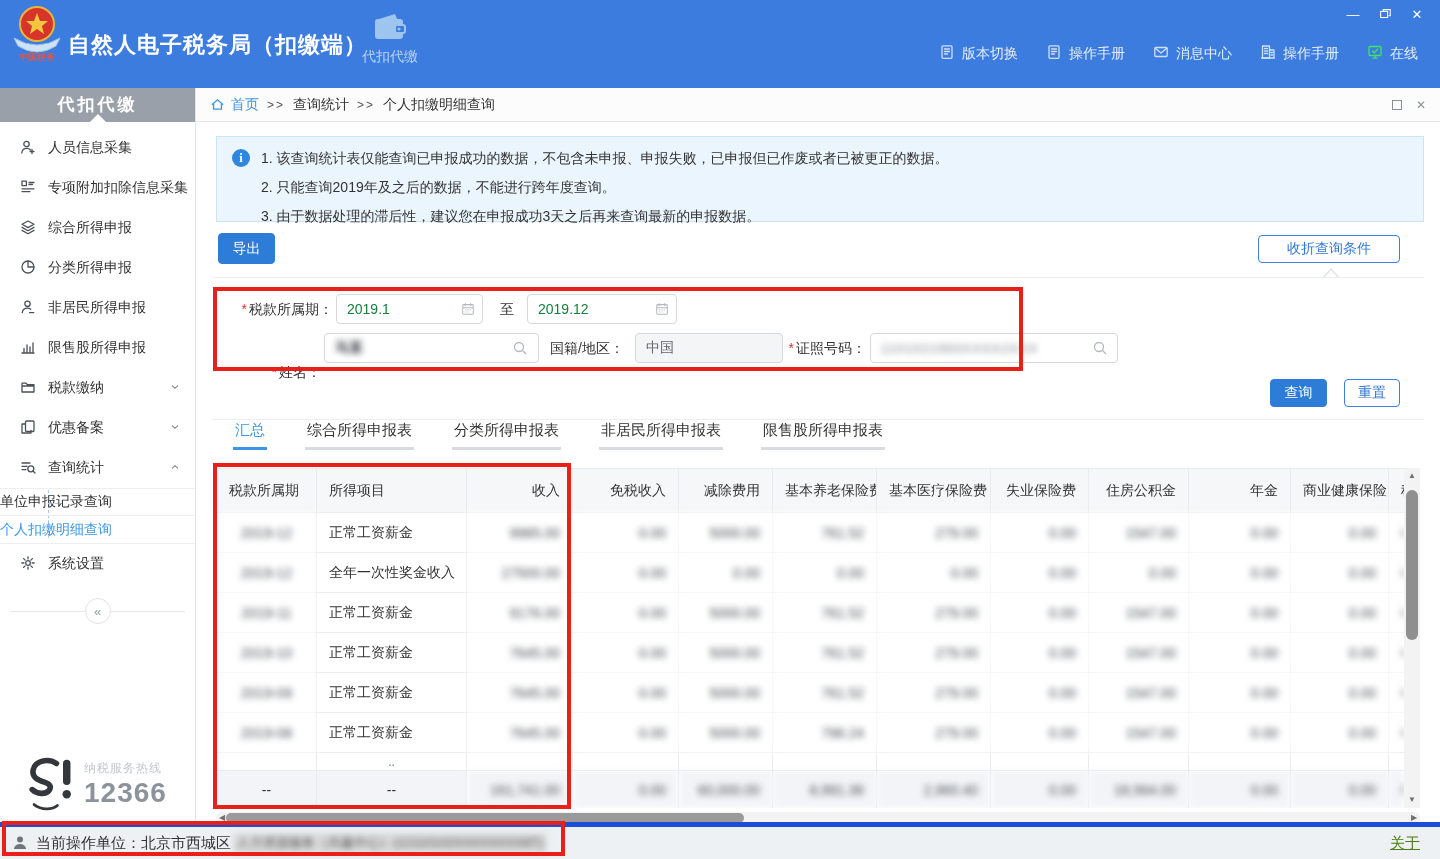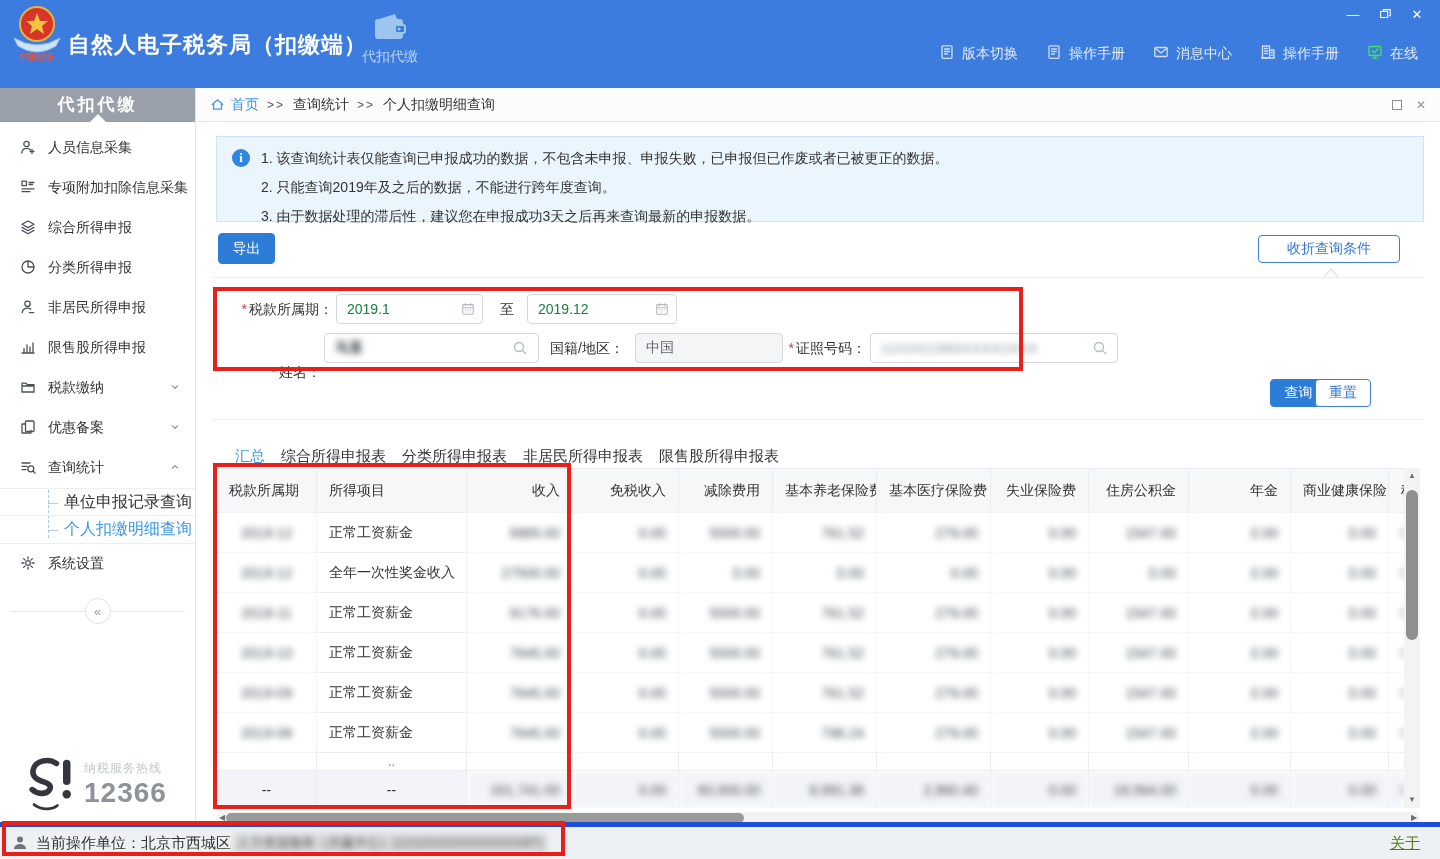--- a/index.html
+++ b/index.html
@@ -24,21 +24,21 @@
   .sidebar { position:absolute; left:0; top:88px; width:196px; bottom:37px; background:#fff; border-right:1px solid #e3e5e9; }
   .sidebar-title { position:relative; height:34px; background:#9aa0a9; color:#fff; font-size:17px; font-weight:bold; letter-spacing:3px; text-align:center; line-height:34px; }
   .sidebar-title::after { content:''; position:absolute; bottom:0; left:50%; transform:translateX(-50%); border-left:8px solid transparent; border-right:8px solid transparent; border-bottom:8px solid #fff; }
   .side-menu { padding-top:6px; }
   .side-item { position:relative; height:40px; display:flex; align-items:center; padding-left:20px; gap:12px; font-size:14px; color:#333; cursor:default; }
   .side-item svg { color:#4b5158; flex:none; }
   .side-item .chev { position:absolute; right:14px; color:#9aa0a8; }
   .side-item .chev.up { color:#3b97e6; }
   .submenu { position:relative; }
   .submenu::before { content:''; position:absolute; left:48px; top:2px; height:48px; border-left:1px dashed #a9c8e8; }
-  .sub-item { position:relative; height:28px; display:flex; align-items:center; padding-left:64px; font-size:16px; color:#333; border-bottom:1px solid #eceef1; cursor:default; }
+  .sub-item { position:relative; height:28px; display:flex; align-items:center; font-size:14px; color:#333; border-bottom:1px solid #eceef1; cursor:default; }
   .sub-item:first-child { border-top:1px solid #eceef1; }
   .sub-item::before { content:''; position:absolute; left:48px; top:14px; width:10px; border-top:1px dashed #a9c8e8; }
   .sub-item.active { color:#3b97e6; }
   .collapse-row { position:relative; height:27px; margin-top:14px; }
   .collapse-row::before { content:''; position:absolute; left:10px; right:10px; top:13px; border-top:1px solid #e5e7ea; }
   .collapse-btn { position:absolute; left:50%; transform:translateX(-50%); width:26px; height:26px; border-radius:50%; border:1px solid #dfe2e6; background:#fff; color:#9aa0a8; font-size:13px; line-height:23px; text-align:center; }
   .hotline { position:absolute; left:20px; bottom:10px; display:flex; align-items:center; gap:6px; }
   .hl-text .hl-label { font-size:12px; color:#c2c5ca; letter-spacing:1px; }
   .hl-text .hl-number { font-size:28px; font-weight:bold; color:#8d939b; letter-spacing:1px; }
 
@@ -70,23 +70,23 @@
   .form-label { position:absolute; font-size:14px; color:#333; height:30px; line-height:30px; text-align:right; }
   .req { color:#e03131; margin-right:2px; }
   .tfield { position:absolute; height:30px; border:1px solid #d4d7db; border-radius:4px; background:#fff; font-size:14px; color:#15803d; padding:0 26px 0 10px; font-family:"Liberation Sans",sans-serif; }
   .tfield.disabled { background:#f4f5f7; color:#60656b;margin-left:7px; }
   .field-ico { position:absolute; color:#b4b9bf; }
   .blurfield { position:absolute; height:30px; border:1px solid #d4d7db; border-radius:4px; background:#fff; display:flex; align-items:center; padding:0 28px 0 10px; }
   .blur { filter:blur(3px); }
   .blur-dark { color:#3a3f45; font-weight:bold; font-size:14px; }
   .blur-gray { color:#7d838b; font-size:13px; letter-spacing:1px; }
   .query-btn { position:absolute; left:1074px; top:257px; width:57px; height:28px; }
-  .reset-btn { position:absolute; left:1119px; top:257px; width:56px; height:28px; }
-
-  .tabs { position:absolute; left:37px; top:320px; display:flex; gap:12px; }
+  .reset-btn { position:absolute; left:1148px; top:257px; width:56px; height:28px; }
+
+  .tabs { position:absolute; left:37px; top:294px; display:flex; gap:38px; }
   .tab { font-size:15px; color:#333; padding:5px 2px 7px; border-bottom:3px solid #d8dbe0; cursor:pointer; white-space:nowrap; }
   .tab.active { color:#3b97e6; border-bottom-color:#3b97e6; }
 
   
   .table-wrap { position:absolute; left:20px; top:346px; width:1188px; height:340px; overflow:hidden; }
   table.grid { border-collapse:collapse; table-layout:fixed; width:1188px; }
   .grid th, .grid td { border:1px solid #e9ebee; font-size:14px; color:#333; overflow:hidden; white-space:nowrap; }
   .grid th { background:#f6f7f9; height:44px; font-weight:normal; padding:0 12px; }
   .grid td { height:40px; padding:0 12px; background:#fff; }
   .grid .al { text-align:left; } .grid .ar { text-align:right; } .grid .ac { text-align:center; }

